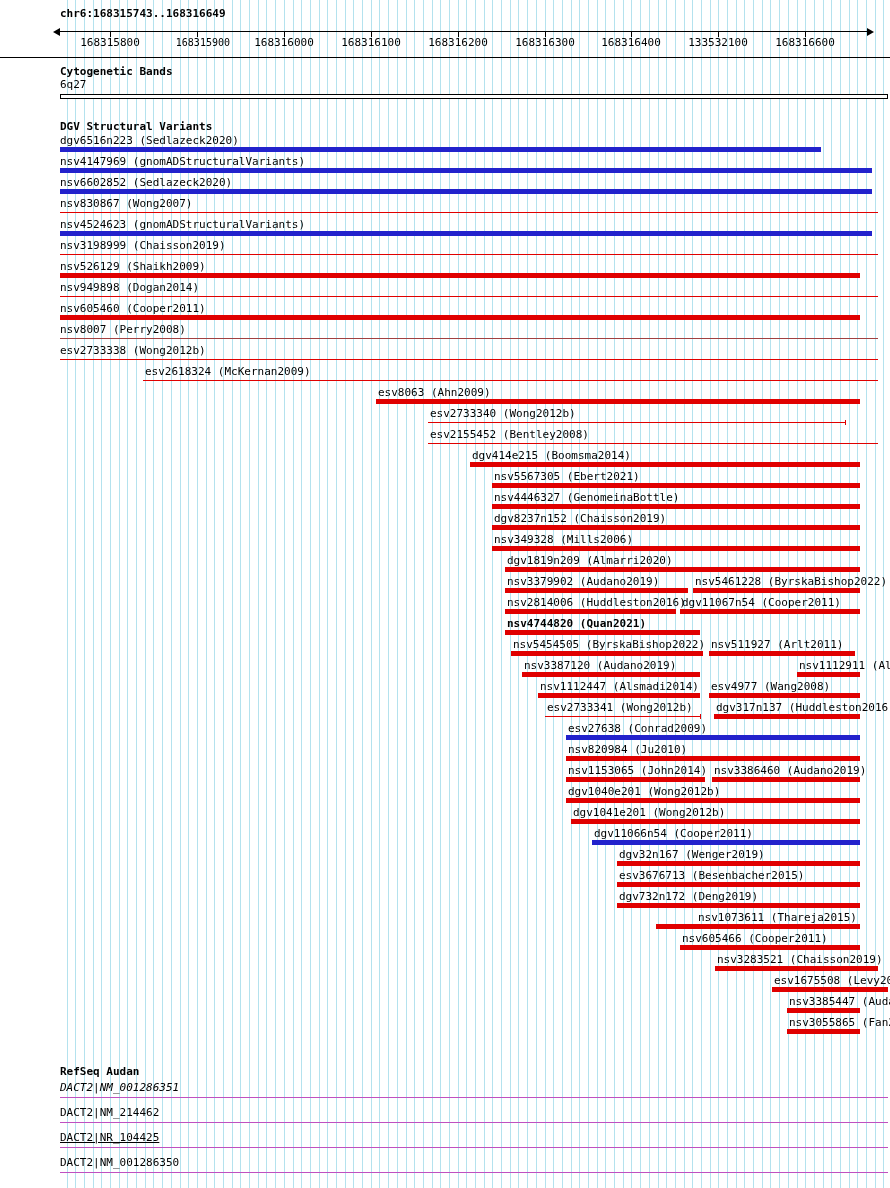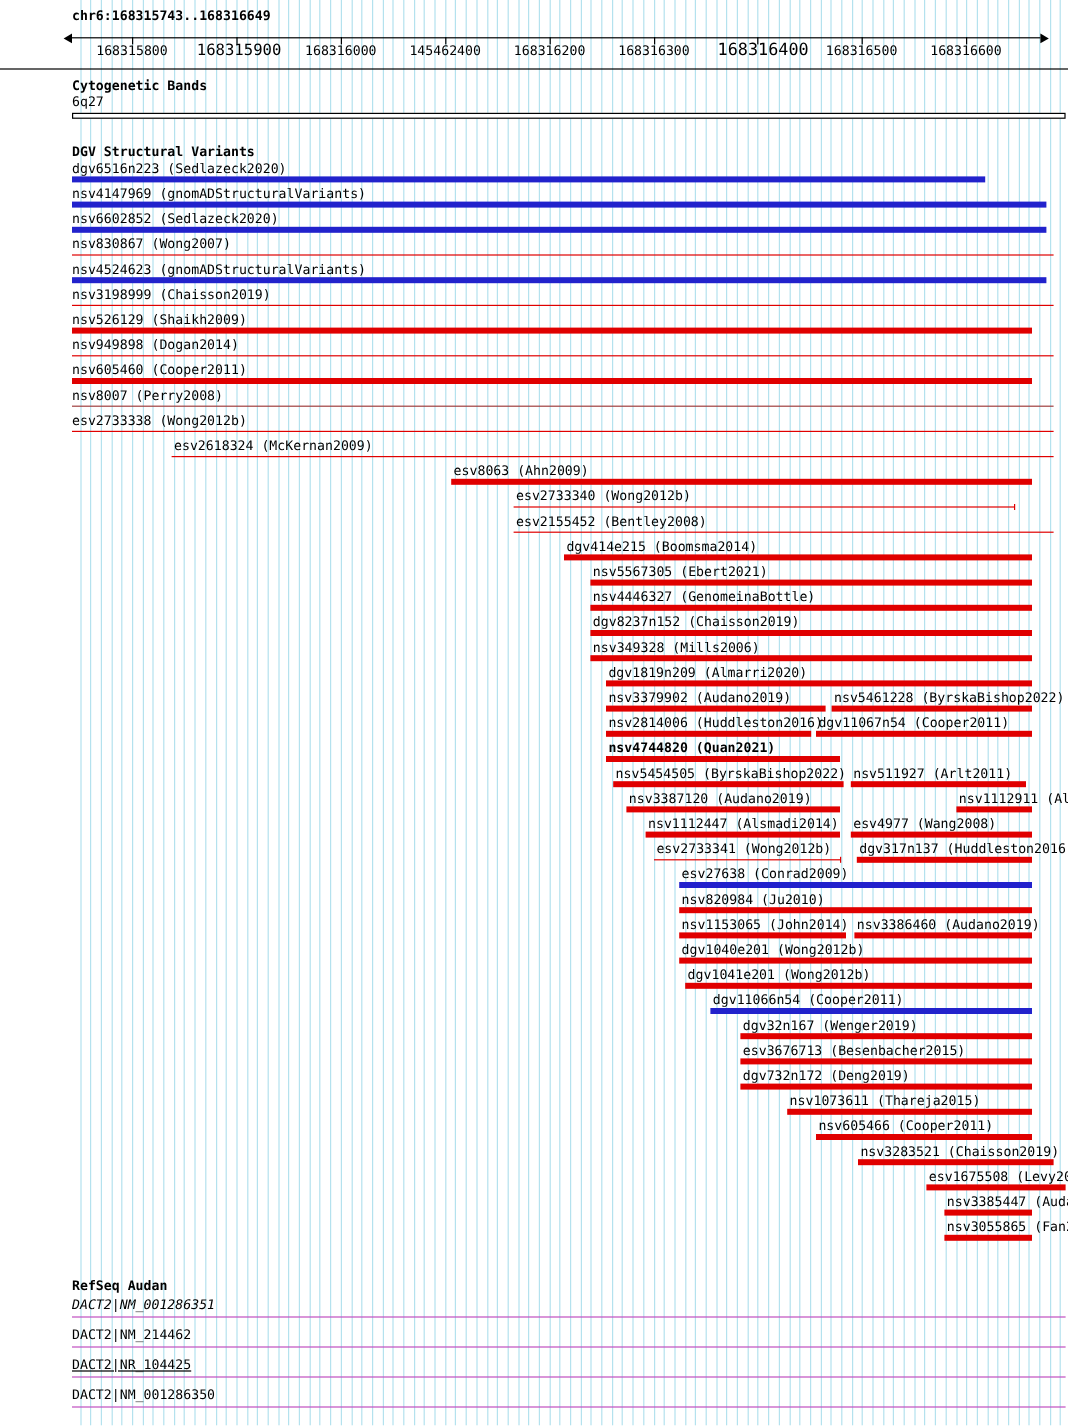--- a/index.html
+++ b/index.html
@@ -121,33 +121,33 @@
     <div style="left: 857.3px; top: 0px; width: 1px; height: 1188px; background: rgb(180, 226, 238); z-index: 0;"></div>
     <div style="left: 866px; top: 0px; width: 1px; height: 1188px; background: rgb(180, 226, 238); z-index: 0;"></div>
     <div style="left: 874.7px; top: 0px; width: 1px; height: 1188px; background: rgb(180, 226, 238); z-index: 0;"></div>
     <div style="left: 883.4px; top: 0px; width: 1px; height: 1188px; background: rgb(180, 226, 238); z-index: 0;"></div>
     <div style="left: 60px; top: 31px; width: 807px; height: 1px; background: rgb(0, 0, 0); z-index: 2;"></div>
     <div style="left: 53px; top: 28px; width: 0px; height: 0px; border-top: 4px solid transparent; border-bottom: 4px solid transparent; border-right: 7px solid rgb(0, 0, 0); z-index: 2;"></div>
     <div style="left: 867px; top: 28px; width: 0px; height: 0px; border-top: 4px solid transparent; border-bottom: 4px solid transparent; border-left: 7px solid rgb(0, 0, 0); z-index: 2;"></div>
     <div style="left: 110px; top: 31px; width: 1px; height: 6px; background: rgb(0, 0, 0); z-index: 2;"></div>
     <div style="left: 77px; top: 37px; width: 66px; text-align: center; font-size: 11px; line-height: 11px; z-index: 2;">168315800</div>
     <div style="left: 197px; top: 31px; width: 1px; height: 6px; background: rgb(0, 0, 0); z-index: 2;"></div>
-    <div style="left: 164px; top: 37px; width: 66px; text-align: center; font-size: 13px; line-height: 11px; z-index: 2;">168315900</div>
+    <div style="left: 164px; top: 37px; width: 66px; text-align: right; font-size: 10px; line-height: 11px; z-index: 2;">168315900</div>
     <div style="left: 284px; top: 31px; width: 1px; height: 6px; background: rgb(0, 0, 0); z-index: 2;"></div>
     <div style="left: 251px; top: 37px; width: 66px; text-align: center; font-size: 11px; line-height: 11px; z-index: 2;">168316000</div>
     <div style="left: 371px; top: 31px; width: 1px; height: 6px; background: rgb(0, 0, 0); z-index: 2;"></div>
-    <div style="left: 338px; top: 37px; width: 66px; text-align: center; font-size: 11px; line-height: 11px; z-index: 2;">145462400</div>
+    <div style="left: 338px; top: 37px; width: 66px; text-align: center; font-size: 11px; line-height: 11px; z-index: 2;">168316100</div>
     <div style="left: 458px; top: 31px; width: 1px; height: 6px; background: rgb(0, 0, 0); z-index: 2;"></div>
     <div style="left: 425px; top: 37px; width: 66px; text-align: center; font-size: 11px; line-height: 11px; z-index: 2;">168316200</div>
     <div style="left: 545px; top: 31px; width: 1px; height: 6px; background: rgb(0, 0, 0); z-index: 2;"></div>
     <div style="left: 512px; top: 37px; width: 66px; text-align: center; font-size: 11px; line-height: 11px; z-index: 2;">168316300</div>
     <div style="left: 631px; top: 31px; width: 1px; height: 6px; background: rgb(0, 0, 0); z-index: 2;"></div>
-    <div style="left: 598px; top: 37px; width: 66px; text-align: center; font-size: 14px; line-height: 11px; z-index: 2;">168316400</div>
+    <div style="left: 598px; top: 37px; width: 66px; text-align: center; font-size: 11px; line-height: 11px; z-index: 2;">168316400</div>
     <div style="left: 718px; top: 31px; width: 1px; height: 6px; background: rgb(0, 0, 0); z-index: 2;"></div>
-    <div style="left: 685px; top: 37px; width: 66px; text-align: center; font-size: 11px; line-height: 11px; z-index: 2;">168316500</div>
+    <div style="left: 685px; top: 37px; width: 66px; text-align: center; font-size: 11px; line-height: 11px; z-index: 2;">133532100</div>
     <div style="left: 805px; top: 31px; width: 1px; height: 6px; background: rgb(0, 0, 0); z-index: 2;"></div>
     <div style="left: 772px; top: 37px; width: 66px; text-align: center; font-size: 11px; line-height: 11px; z-index: 2;">168316600</div>
     <div class="vlabel" style="left: 60px; top: 135px;">dgv6516n223 (Sedlazeck2020)</div>
     <div style="left: 60px; top: 147px; width: 761px; height: 5px; background: rgb(34, 34, 204); z-index: 2;"></div>
     <div class="vlabel" style="left: 60px; top: 156px;">nsv4147969 (gnomADStructuralVariants)</div>
     <div style="left: 60px; top: 168px; width: 812px; height: 5px; background: rgb(34, 34, 204); z-index: 2;"></div>
     <div class="vlabel" style="left: 60px; top: 177px;">nsv6602852 (Sedlazeck2020)</div>
     <div style="left: 60px; top: 189px; width: 812px; height: 5px; background: rgb(34, 34, 204); z-index: 2;"></div>
     <div class="vlabel" style="left: 60px; top: 198px;">nsv830867 (Wong2007)</div>
     <div style="left: 60px; top: 212px; width: 818px; height: 1px; background: rgb(224, 0, 0); z-index: 2;"></div>
@@ -226,21 +226,21 @@
     <div class="vlabel" style="left: 573px; top: 807px;">dgv1041e201 (Wong2012b)</div>
     <div style="left: 571px; top: 819px; width: 289px; height: 5px; background: rgb(224, 0, 0); z-index: 2;"></div>
     <div class="vlabel" style="left: 594px; top: 828px;">dgv11066n54 (Cooper2011)</div>
     <div style="left: 592px; top: 840px; width: 268px; height: 5px; background: rgb(34, 34, 204); z-index: 2;"></div>
     <div class="vlabel" style="left: 619px; top: 849px;">dgv32n167 (Wenger2019)</div>
     <div style="left: 617px; top: 861px; width: 243px; height: 5px; background: rgb(224, 0, 0); z-index: 2;"></div>
     <div class="vlabel" style="left: 619px; top: 870px;">esv3676713 (Besenbacher2015)</div>
     <div style="left: 617px; top: 882px; width: 243px; height: 5px; background: rgb(224, 0, 0); z-index: 2;"></div>
     <div class="vlabel" style="left: 619px; top: 891px;">dgv732n172 (Deng2019)</div>
     <div style="left: 617px; top: 903px; width: 243px; height: 5px; background: rgb(224, 0, 0); z-index: 2;"></div>
-    <div class="vlabel" style="left: 658px; top: 912px;">nsv1073611 (Thareja2015)</div>
+    <div class="vlabel" style="left: 658px; top: 912px; padding-left: 40px;">nsv1073611 (Thareja2015)</div>
     <div style="left: 656px; top: 924px; width: 204px; height: 5px; background: rgb(224, 0, 0); z-index: 2;"></div>
     <div class="vlabel" style="left: 682px; top: 933px;">nsv605466 (Cooper2011)</div>
     <div style="left: 680px; top: 945px; width: 180px; height: 5px; background: rgb(224, 0, 0); z-index: 2;"></div>
     <div class="vlabel" style="left: 717px; top: 954px;">nsv3283521 (Chaisson2019)</div>
     <div style="left: 715px; top: 966px; width: 163px; height: 5px; background: rgb(224, 0, 0); z-index: 2;"></div>
     <div class="vlabel" style="left: 774px; top: 975px;">esv1675508 (Levy20</div>
     <div style="left: 772px; top: 987px; width: 116px; height: 5px; background: rgb(224, 0, 0); z-index: 2;"></div>
     <div class="vlabel" style="left: 789px; top: 996px;">nsv3385447 (Audan</div>
     <div style="left: 787px; top: 1008px; width: 73px; height: 5px; background: rgb(224, 0, 0); z-index: 2;"></div>
     <div class="vlabel" style="left: 789px; top: 1017px;">nsv3055865 (Fan20</div>

